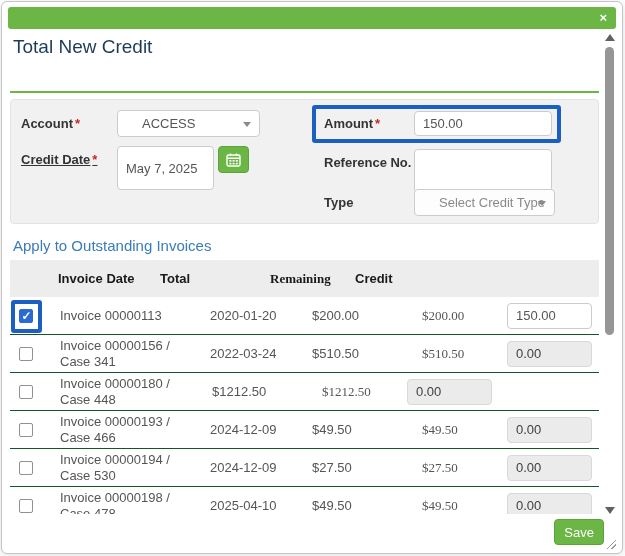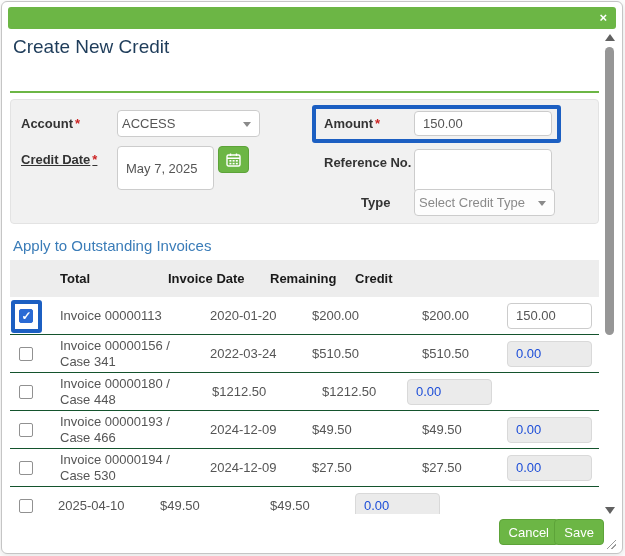--- a/index.html
+++ b/index.html
@@ -16,49 +16,49 @@
   .green-rule { position:absolute; left:8px; width:589px; top:89px; height:2px; background:#6cb645; }
 
   
   .form-box { position:absolute; left:8px; top:97px; width:589px; height:125px; background:#f1f1f1;
               border:1px solid #e3e3e3; border-radius:4px; }
   .flabel { position:absolute; font-size:13px; font-weight:bold; color:#333; white-space:nowrap; }
   .req { color:#cc2222; margin-left:2px; font-weight:bold; }
   .tbox { position:absolute; height:44px; border:1px solid #ccc; border-radius:4px; background:#fff;
           font-family:"Liberation Sans",sans-serif; font-size:13px; color:#555; padding:0 8px; }
   .selbox { position:absolute; height:27px; border:1px solid #ccc; border-radius:4px; background:#fff;
-            font-size:13px; color:#555; padding:5px 8px 0 4px; }
+            font-size:13px; color:#555; padding:5px 8px 0 24px; }
   .chev { position:absolute; right:8px; top:11px; width:0; height:0;
           border-left:4px solid transparent; border-right:4px solid transparent; border-top:5px solid #8a8a8a; }
   .cal-btn { position:absolute; left:207px; top:46px; width:31px; height:27px; background:#6cb645;
              border:1px solid #5da339; border-radius:4px; cursor:pointer; display:flex; align-items:center; justify-content:center; }
   .callout { position:absolute; border:4px solid #1c5fc2; border-radius:3px; pointer-events:none; }
 
   
   .tbl { position:absolute; left:8px; top:258px; width:589px; }
   .thead { display:flex; background:#ededed; height:37px; align-items:center; font-size:13px; font-weight:bold; color:#1a1a1a; }
   .rows { position:relative; height:217px; overflow:hidden; }
   .trow { display:flex; min-height:38px; border-bottom:1px solid #14532d; background:#fff; align-items:center; font-size:13px; color:#555; }
   .c { flex:none; }
   .col-check { width:40px; padding-left:9px; }
   .col-desc  { width:152px; padding-left:10px; padding-right:8px; line-height:1.2; }
   .col-date  { width:100px; padding-left:8px; }
   .col-total { width:110px; padding-left:10px; }
-  .col-rem   { width:85px;  padding-left:10px; }
+  .col-rem   { width:85px;  padding-left:10px;font-family:Liberation Serif, serif; }
   .col-credit{ width:102px; padding-left:10px; }
   .thead .col-desc { padding-left:18px; }
 
   input.cb { appearance:none; -webkit-appearance:none; width:14px; height:14px; border:1px solid #919191;
              border-radius:2px; background:#fff; position:relative; cursor:pointer; vertical-align:middle; }
   input.cb:checked { background:#2a6ad4; border-color:#2a6ad4; }
   input.cb:checked::after { content:"✓"; position:absolute; left:1.5px; top:-1.5px; color:#fff; font-size:12px; font-weight:bold; }
 
   .credit-input { width:85px; height:26px; border:1px solid #ccc; border-radius:4px; background:#fff;
                   font-family:"Liberation Sans",sans-serif; font-size:13px; color:#555; padding:0 8px; }
-  .credit-input:disabled { background:#ebebeb; border-color:#d9d9d9; color:#1d4ed8; }
+  .credit-input:disabled { background:#ebebeb; border-color:#d9d9d9; color:#404040; }
 
   .cb-callout { position:absolute; left:1px; top:3px; width:31px; height:33px; border:4px solid #1c5fc2; border-radius:3px; pointer-events:none; }
 
   
   .btn { position:absolute; top:517px; height:26px; background:#6cb645; color:#fff; border:1px solid #5da339;
          border-radius:4px; font-family:"Liberation Sans",sans-serif; font-size:13px; cursor:pointer; padding:0 9px; }
   .btn-cancel { right:63px; }
   .btn-save { right:18px; }
 
   .resize-grip { position:absolute; right:6px; bottom:4px; width:11px; height:11px;
@@ -75,21 +75,21 @@
 </style>
 </head>
 <body>
 
 <div class="dialog">
 
   <div class="titlebar">
     <span class="close-x">×</span>
   </div>
 
-  <div class="dlg-title">Create New Credit</div>
+  <div class="dlg-title">Total New Credit</div>
 
   <div class="section-h" style="left:11px; top:68px;margin-top:48px;">Credit Details</div>
   <div class="green-rule"></div>
 
   <div class="form-box">
 
     <span class="flabel" style="left:10px; top:16px;">
       <span>Account</span><span class="req">*</span>
     </span>
     <div class="selbox" style="left:106px; top:10px; width:143px;">
@@ -120,36 +120,36 @@
     <span class="flabel" style="left:313px; top:16px;">
       <span>Amount</span><span class="req">*</span>
     </span>
     <input class="tbox" style="left: 403px; top: 11px; width: 138px; height: 25px;" value="150.00">
 
     <span class="flabel" style="left:313px; top:55px;">
       <span>Reference No.</span><span class="req"></span>
     </span>
     <input class="tbox" style="left: 403px; top: 49px; width: 138px;" value="">
 
-    <span class="flabel" style="left:313px; top:95px;margin-left:37px;">
+    <span class="flabel" style="left:313px; top:95px;">
       <span>Type</span><span class="req"></span>
     </span>
     <div class="selbox" style="left:403px; top:89px; width:141px; background:#fdfdfd; color:#8a8a8a;">
       <span>Select Credit Type</span>
       <span class="chev"></span>
     </div>
   </div>
 
   <div class="section-h" style="left:11px; top:235px;">Apply to Outstanding Invoices</div>
 
   <div class="tbl">
     <div class="thead">
       <div class="c col-check"></div>
+      <div class="c col-date">Invoice Date</div>
       <div class="c col-total">Total</div>
-      <div class="c col-date">Invoice Date</div>
       <div class="c col-rem">Remaining</div>
       <div class="c col-credit">Credit</div>
     </div>
     <div class="rows" id="rows">
       <div class="cb-callout"></div>
 
   <div class="trow">
     <div class="c col-check"><input type="checkbox" class="cb" checked="" style=""></div>
     <div class="c col-desc">Invoice 00000113</div>
     <div class="c col-date">2020-01-20</div>
@@ -188,29 +188,29 @@
     <div class="c col-check"><input type="checkbox" class="cb" style=""></div>
     <div class="c col-desc">Invoice 00000194 / Case 530</div>
     <div class="c col-date">2024-12-09</div>
     <div class="c col-total">$27.50</div>
     <div class="c col-rem">$27.50</div>
     <div class="c col-credit"><input type="text" class="credit-input" disabled="" value="0.00" style=""></div>
   </div>
 
   <div class="trow">
     <div class="c col-check"><input type="checkbox" class="cb" style=""></div>
+    <div class="c col-desc">Invoice 00000198 / Case 478</div>
     <div class="c col-date">2025-04-10</div>
     <div class="c col-total">$49.50</div>
     <div class="c col-rem">$49.50</div>
     <div class="c col-credit"><input type="text" class="credit-input" disabled="" value="0.00" style=""></div>
   </div>
 </div>
   </div>
 
-  <button class="btn btn-cancel">Cancel</button>
   <button class="btn btn-save">Save</button>
   <div class="resize-grip"></div>
 
   <div class="sbar">
     <div class="sb-up"></div>
     <div class="sb-thumb"></div>
     <div class="sb-down"></div>
   </div>
 </div>
 

